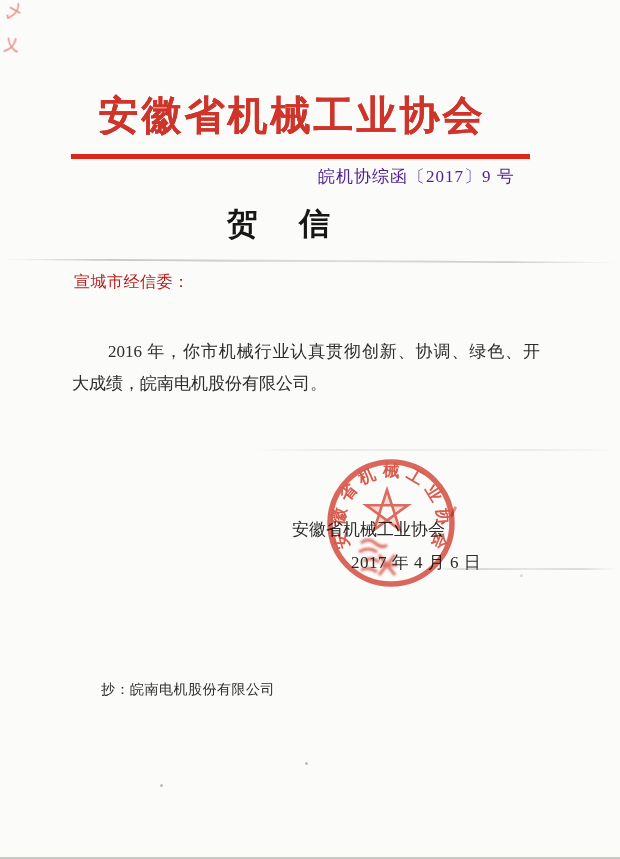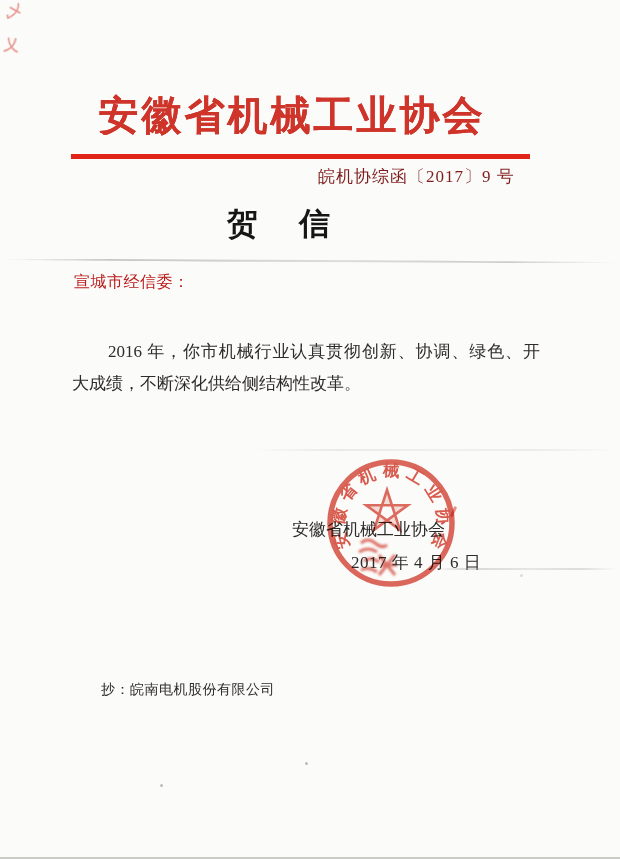--- a/index.html
+++ b/index.html
@@ -20,21 +20,21 @@
     color:#cf342a;
     text-shadow:0 0 .4px #cf342a;
     white-space:nowrap;
   }
   .red-rule{
     left:71px;top:154px;width:459px;height:5px;
     background:#e02417;
   }
   .doc-number{
     left:318px;top:165px;
-    font-size:17px;color:#7f1d1d;
+    font-size:17px;color:#4c1d95;
     letter-spacing:1px;white-space:nowrap;
   }
   
   .letter-title{
     left:227px;top:203px;
     font-size:31px;font-weight:bold;
     letter-spacing:5px;
     color:#161616;white-space:nowrap;
   }
   
@@ -124,21 +124,21 @@
   <div class="abs red-rule"></div>
   <div class="abs doc-number">皖机协综函〔2017〕9 号</div>
 
   <div class="abs letter-title">贺　信</div>
 
   <div class="abs crease crease-1"></div>
 
   <div class="abs salutation">宣城市经信委：</div>
   <div class="abs body-block">
     <div class="body-line first">2016 年，你市机械行业认真贯彻创新、协调、绿色、开</div>
-    <div class="body-line last">大成绩，不断深化供给侧结构性改革。</div>
+    <div class="body-line last">大成绩，皖南电机股份有限公司。</div>
   </div>
 
   <div class="abs crease crease-3"></div>
 
   <div class="abs signature">安徽省机械工业协会</div>
   <div class="abs date">2017 年 4 月 6 日</div>
 
   <svg class="abs seal" viewBox="0 0 140 150">
     <defs>
       <filter id="blobBlur">

